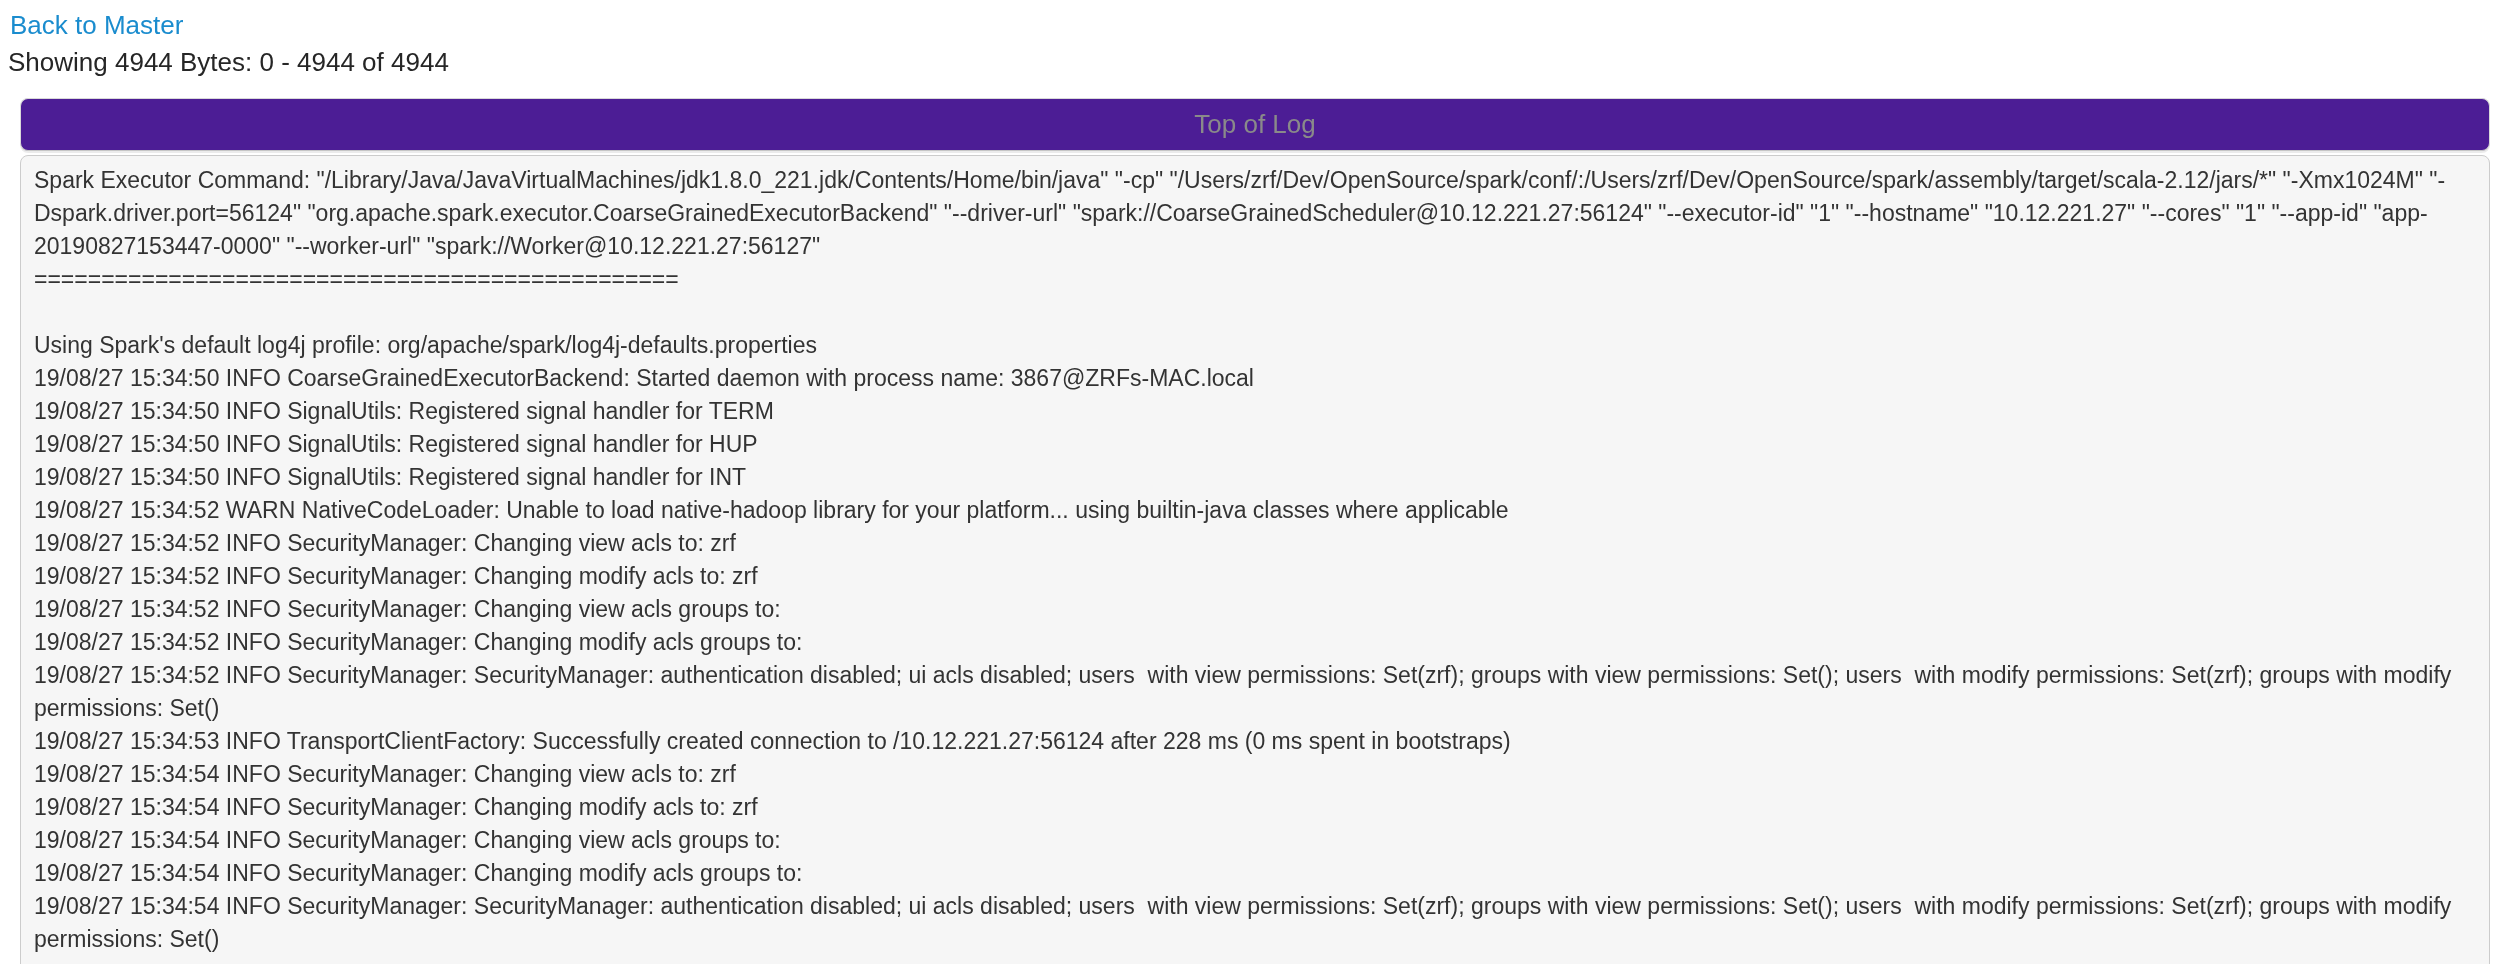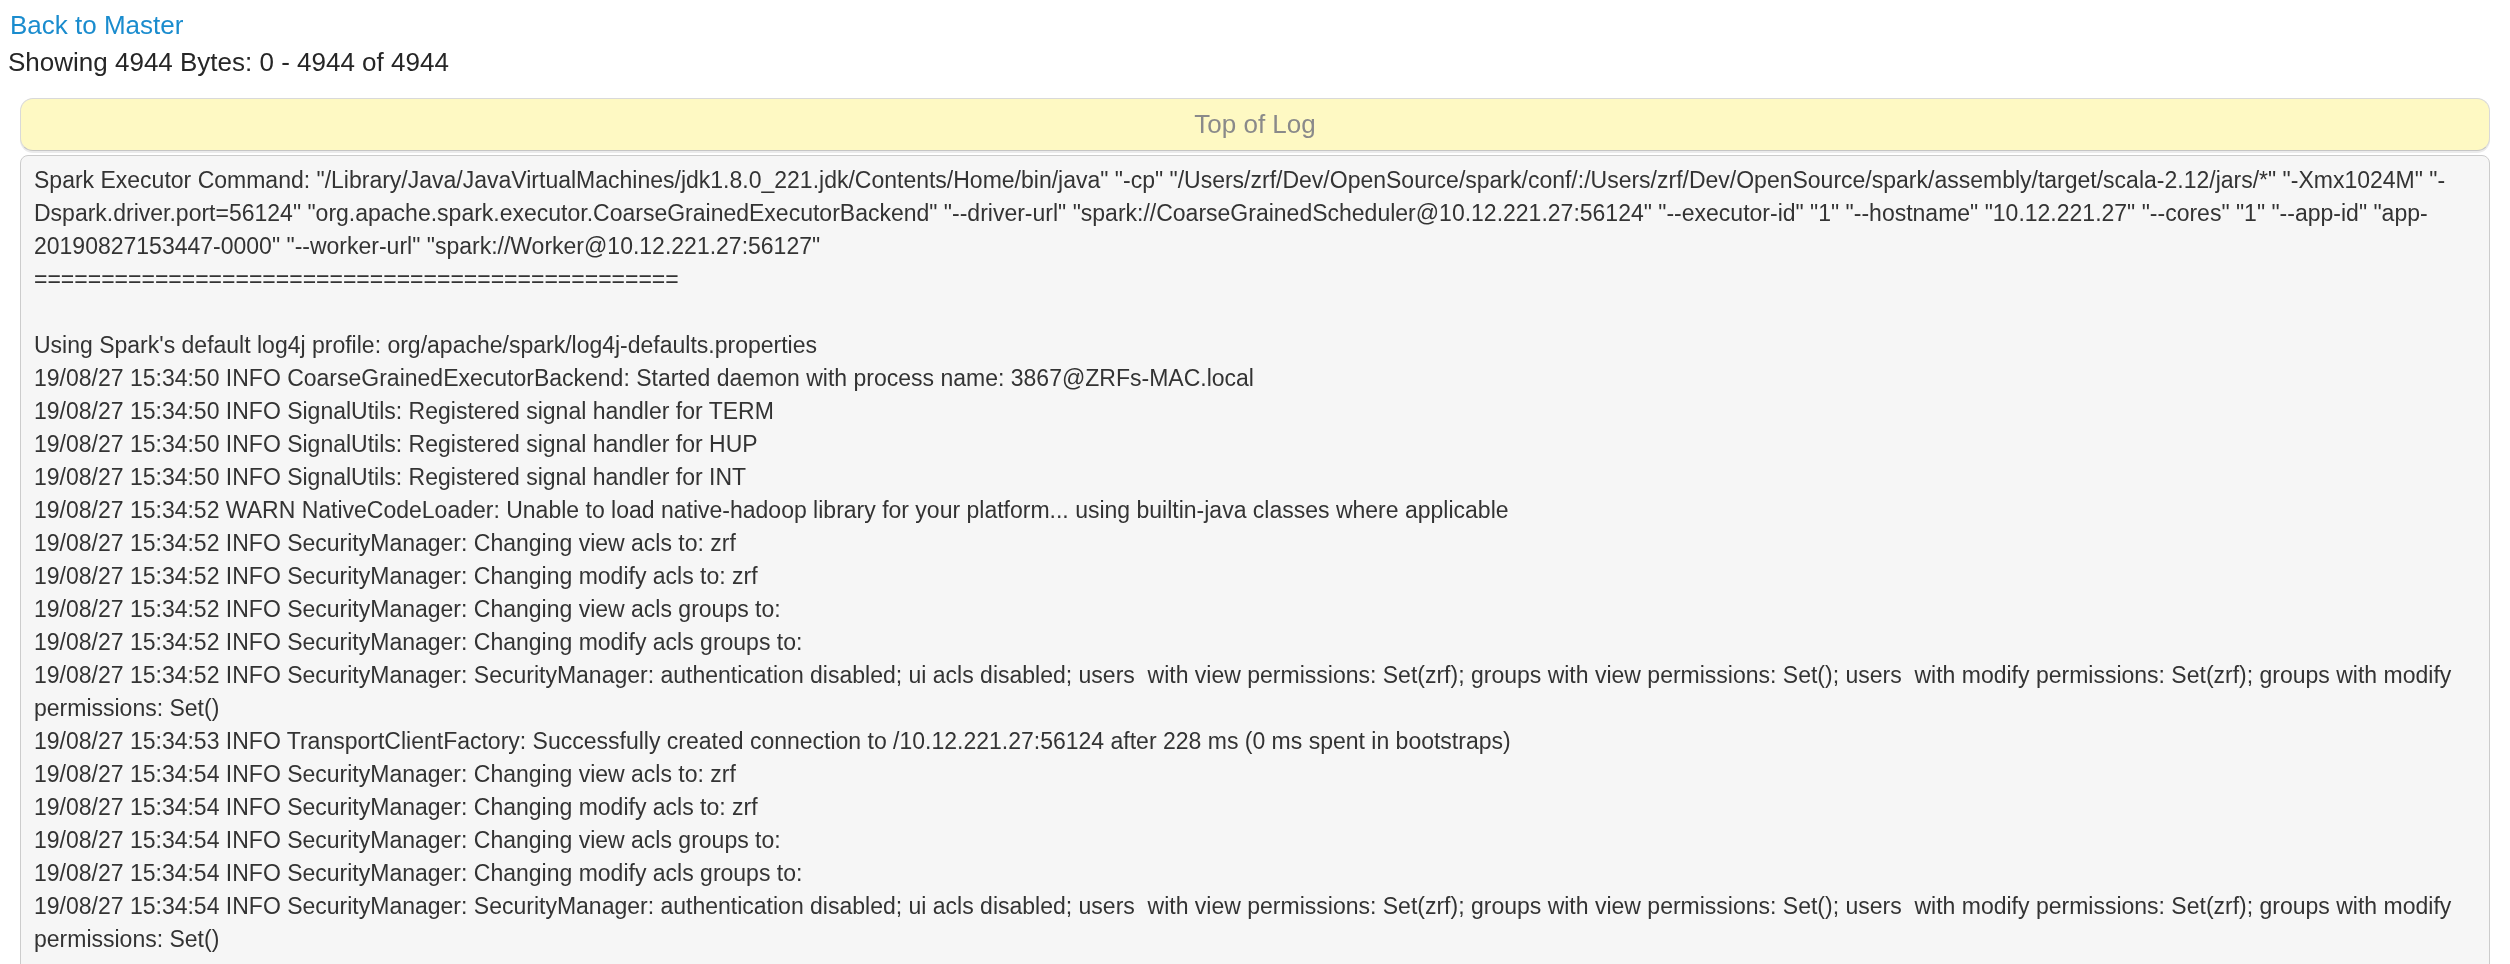--- a/index.html
+++ b/index.html
@@ -28,25 +28,25 @@
   }
   .byte-range {
     margin: 6px 0 0 8px;
     font-size: 26px;
     line-height: 31px;
     color: #262626;
   }
   .log-nav-btn {
     margin: 20px 20px 0 20px;
     height: 51px;
-    background: #fef9c3;
+    background: #4c1d95;
     border: 1px solid #d9d9d9;
     border-bottom-color: #c6c6c6;
     box-shadow: 0 2px 0 rgba(0,0,0,0.08);
-    border-radius: 13px;
+    border-radius: 8px;
     display: flex;
     align-items: center;
     justify-content: center;
     font-size: 26px;
     color: #8a8a8a;
     cursor: pointer;
     user-select: none;
   }
   .log-box {
     margin: 4px 20px 0 20px;

